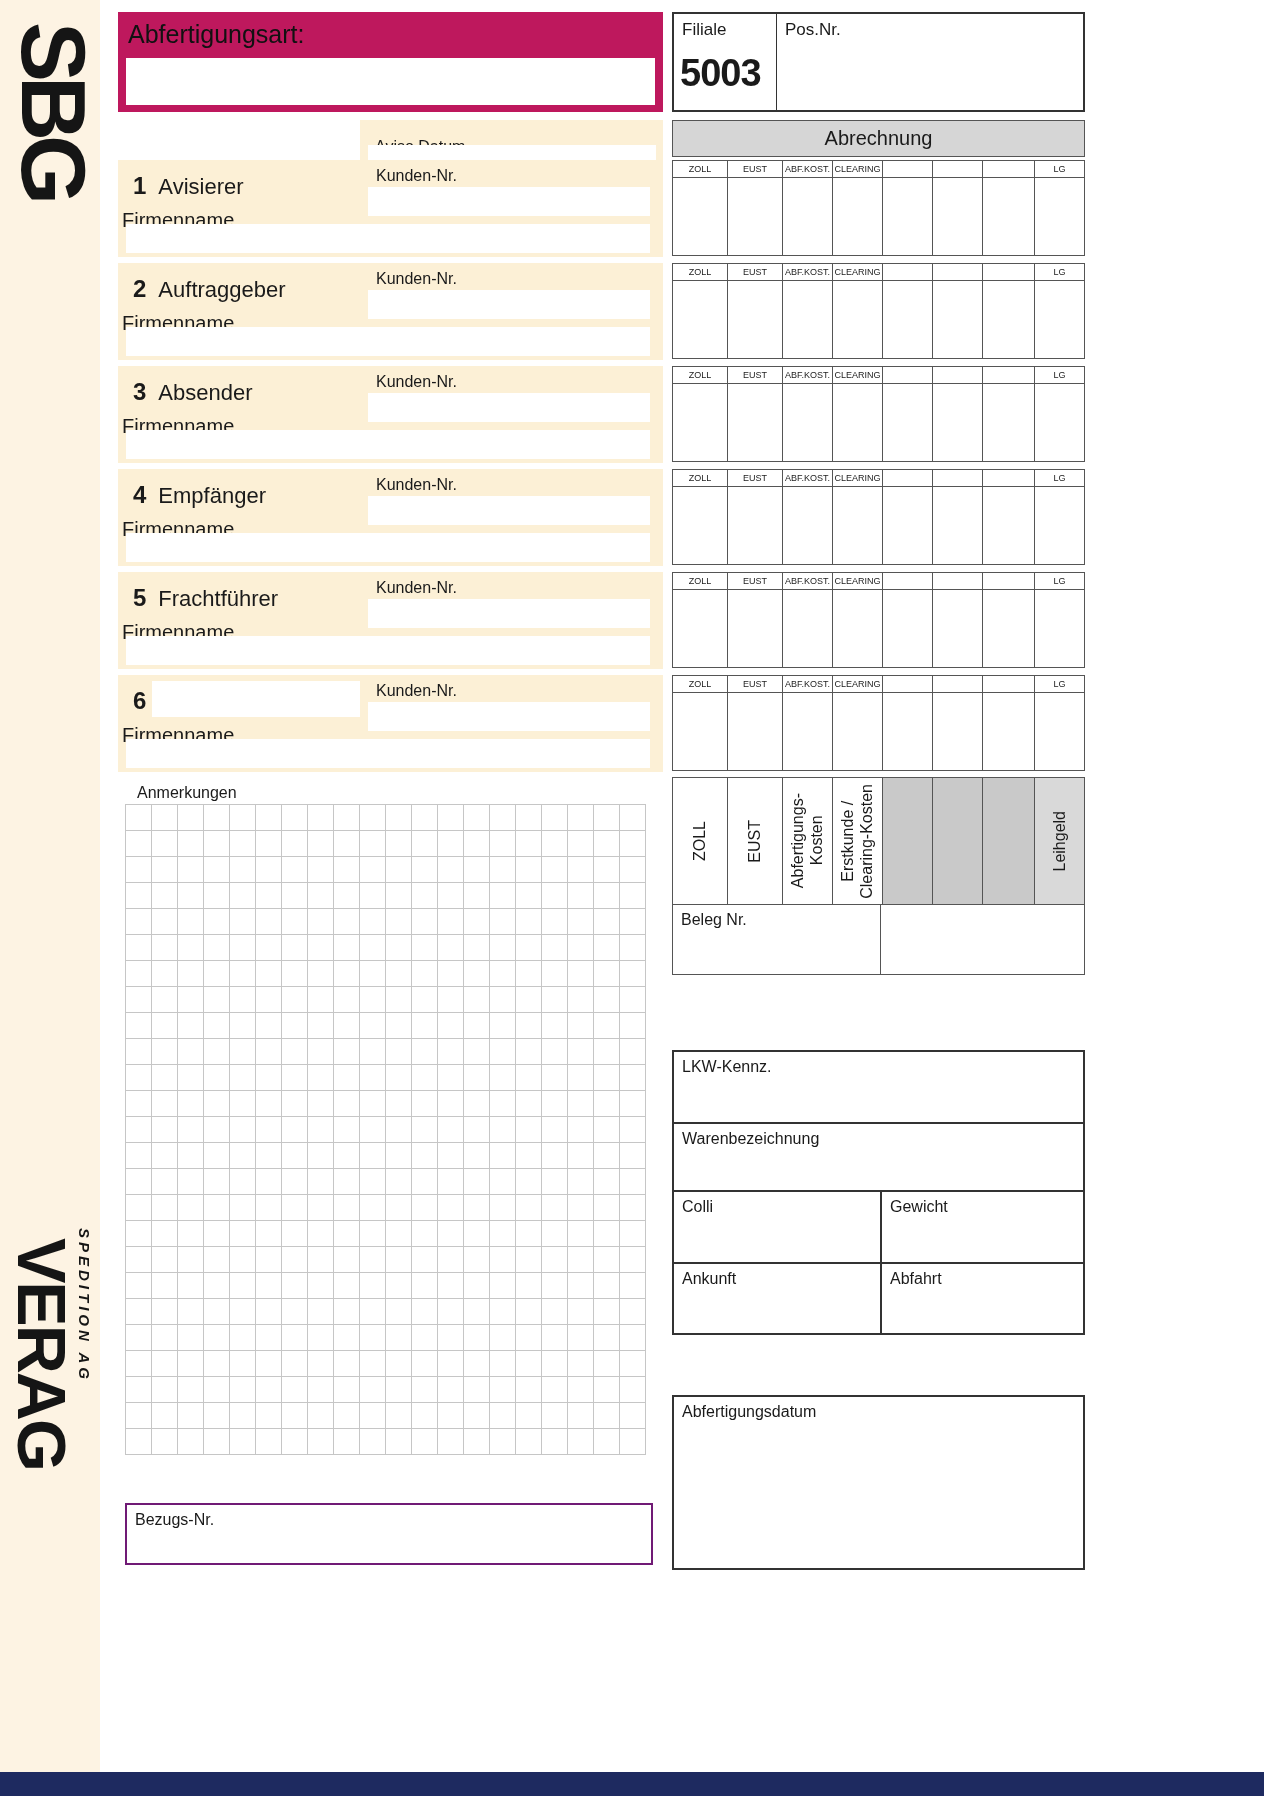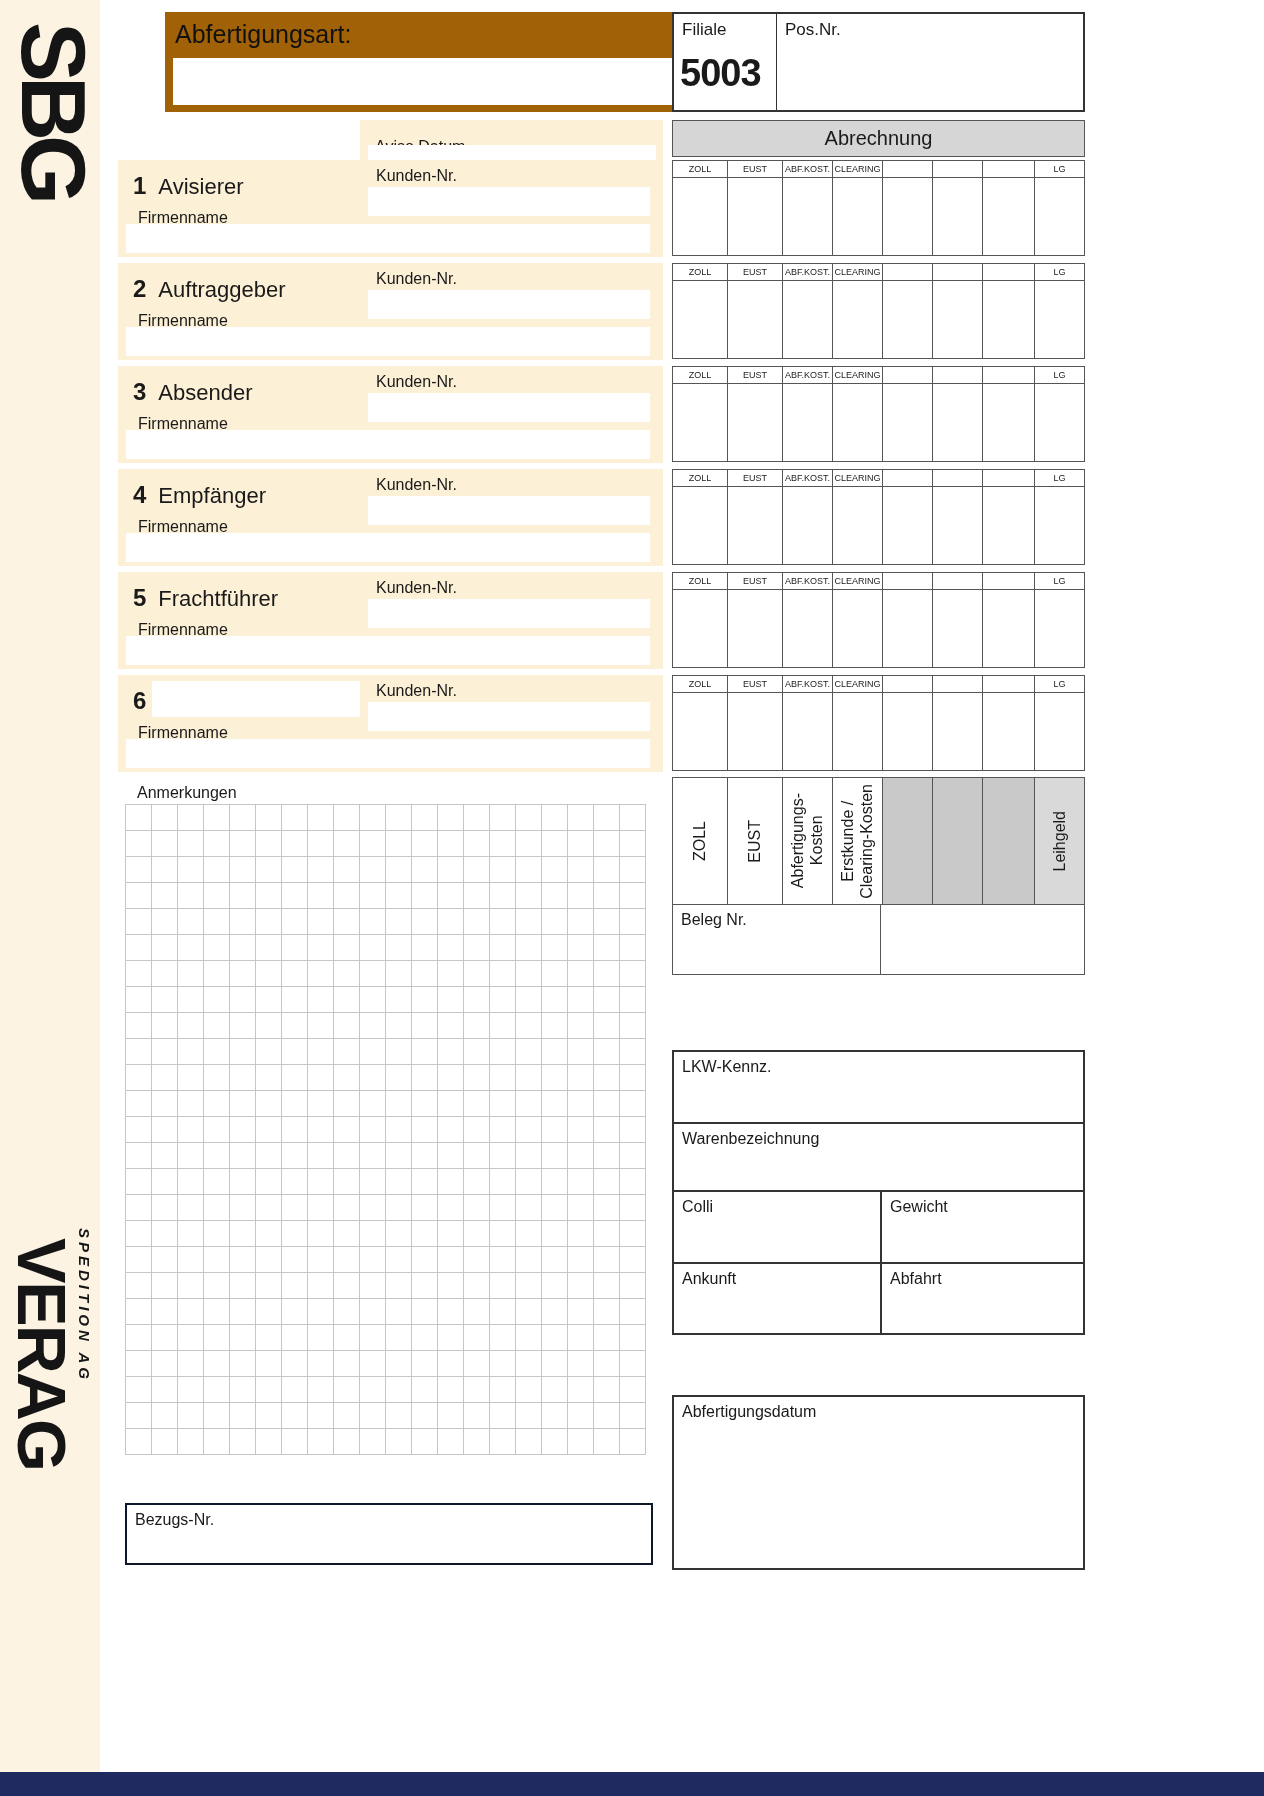--- a/index.html
+++ b/index.html
@@ -6,21 +6,21 @@
   body { font-family:"Liberation Sans", sans-serif; background:#ffffff; }
   .page { position:relative; width:1264px; height:1796px; background:#fff; overflow:hidden; color:#1a1a1a; }
 
   
   .sidebar { position:absolute; left:0; top:0; width:100px; height:1772px; background:#fdf3e3; }
   .logo-sbg { position:absolute; left:8px; top:22px; writing-mode:vertical-lr; font-size:90px; font-weight:bold; line-height:1; letter-spacing:-6px; color:#151515; }
   .logo-verag { position:absolute; left:8px; top:1238px; writing-mode:vertical-lr; font-size:68px; font-weight:bold; line-height:1; letter-spacing:-2px; color:#151515; }
   .logo-sub { position:absolute; left:76px; top:1228px; writing-mode:vertical-lr; font-size:15px; font-weight:bold; font-style:italic; letter-spacing:4px; color:#151515; }
 
   
-  .abfart { position:absolute; left:118px; top:12px; width:545px; height:100px; background:#a16207;margin-left:47px; }
+  .abfart { position:absolute; left:118px; top:12px; width:545px; height:100px; background:#be185d; }
   .abfart-label { position:absolute; left:10px; top:8px; font-size:25px; color:#111; }
   .abfart-input { position:absolute; left:8px; top:46px; width:529px; height:47px; background:#fff; }
 
   .topright { position:absolute; left:672px; top:12px; width:413px; height:100px; border:2px solid #333; background:#fff; display:flex; }
   .filiale-cell { width:103px; border-right:1px solid #333; position:relative; }
   .posnr-cell { flex:1; position:relative; }
   .small-label { position:absolute; left:8px; top:6px; font-size:17px; }
   .filiale-value { position:absolute; left:6px; top:38px; font-size:38px; font-weight:bold; letter-spacing:-1px; }
 
   .aviso { position:absolute; left:360px; top:120px; width:303px; height:43px; background:#fcf0d6; }
@@ -29,21 +29,21 @@
 
   .abr-title { position:absolute; left:672px; top:120px; width:413px; height:37px; background:#d6d6d6; border:1px solid #555; text-align:center; line-height:34px; font-size:20px; }
 
   
   .party { position:absolute; left:118px; width:545px; height:97px; background:#fcf0d6; }
   .p1{top:160px}.p2{top:263px}.p3{top:366px}.p4{top:469px}.p5{top:572px}.p6{top:675px}
   .party-title { position:absolute; left:15px; top:12px; font-size:22px; display:flex; align-items:baseline; gap:12px; }
   .party-num { font-weight:bold; font-size:24px; }
   .kunden-label { position:absolute; left:258px; top:7px; font-size:16px; }
   .kunden-input { position:absolute; left:250px; top:27px; width:282px; height:29px; background:#fff; }
-  .firma-label { position:absolute; left:20px; top:49px; font-size:16px; }
+  .firma-label { position:absolute; left:4px; top:49px; font-size:20px; }
   .firma-input { position:absolute; left:8px; top:64px; width:524px; height:29px; background:#fff; }
   .custom-label-input { position:absolute; left:34px; top:6px; width:208px; height:36px; background:#fff; }
 
   
   .abr-row { position:absolute; left:672px; width:413px; height:96px; border:1px solid #555; display:flex; background:#fff; }
   .r1{top:160px}.r2{top:263px}.r3{top:366px}.r4{top:469px}.r5{top:572px}.r6{top:675px}
   .abr-col { display:flex; flex-direction:column; border-right:1px solid #555; }
   .abr-col:last-child { border-right:none;gap:7px; }
   .w1{width:55px}.w2{width:55px}.w3{width:50px}.w4{width:50px}.w5{width:50px}.w6{width:50px}.w7{width:52px}.w8{flex:1}
   .abr-head { height:17px; line-height:17px; font-size:9px; text-align:center; border-bottom:1px solid #555; color:#222; overflow:hidden; }
@@ -77,21 +77,21 @@
   .row-colli { height:72px; border-top:2px solid #333; display:flex; }
   .row-ankunft { height:71px; border-top:2px solid #333; display:flex; }
   .split-cell { position:relative; width:208px; border-right:2px solid #333; }
   .split-cell.last { flex:1; border-right:none;padding-left:20px; }
 
   
   .processing { position:absolute; left:672px; top:1395px; width:413px; height:175px; border:2px solid #333; background:#fff; }
   .row-datum { height:50px; position:relative; }
   .row-sach { height:121px; position:relative; border-top:2px solid #333; }
 
-  .bezug { position:absolute; left:125px; top:1503px; width:528px; height:62px; border:2px solid #0f172a; background:#fff; }
+  .bezug { position:absolute; left:125px; top:1503px; width:528px; height:62px; border:2px solid #701a75; background:#fff; }
 
   .bottombar { position:absolute; left:0; top:1772px; width:1264px; height:24px; background:#1e2a60; }
 </style>
 </head>
 <body>
 
 <div class="page">
 
   <div class="sidebar">
     <div class="logo-sbg">SBG</div>

